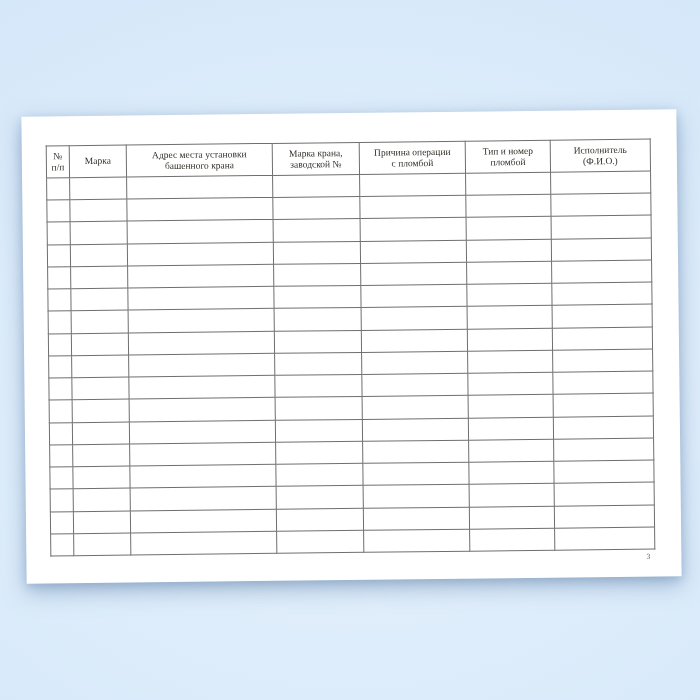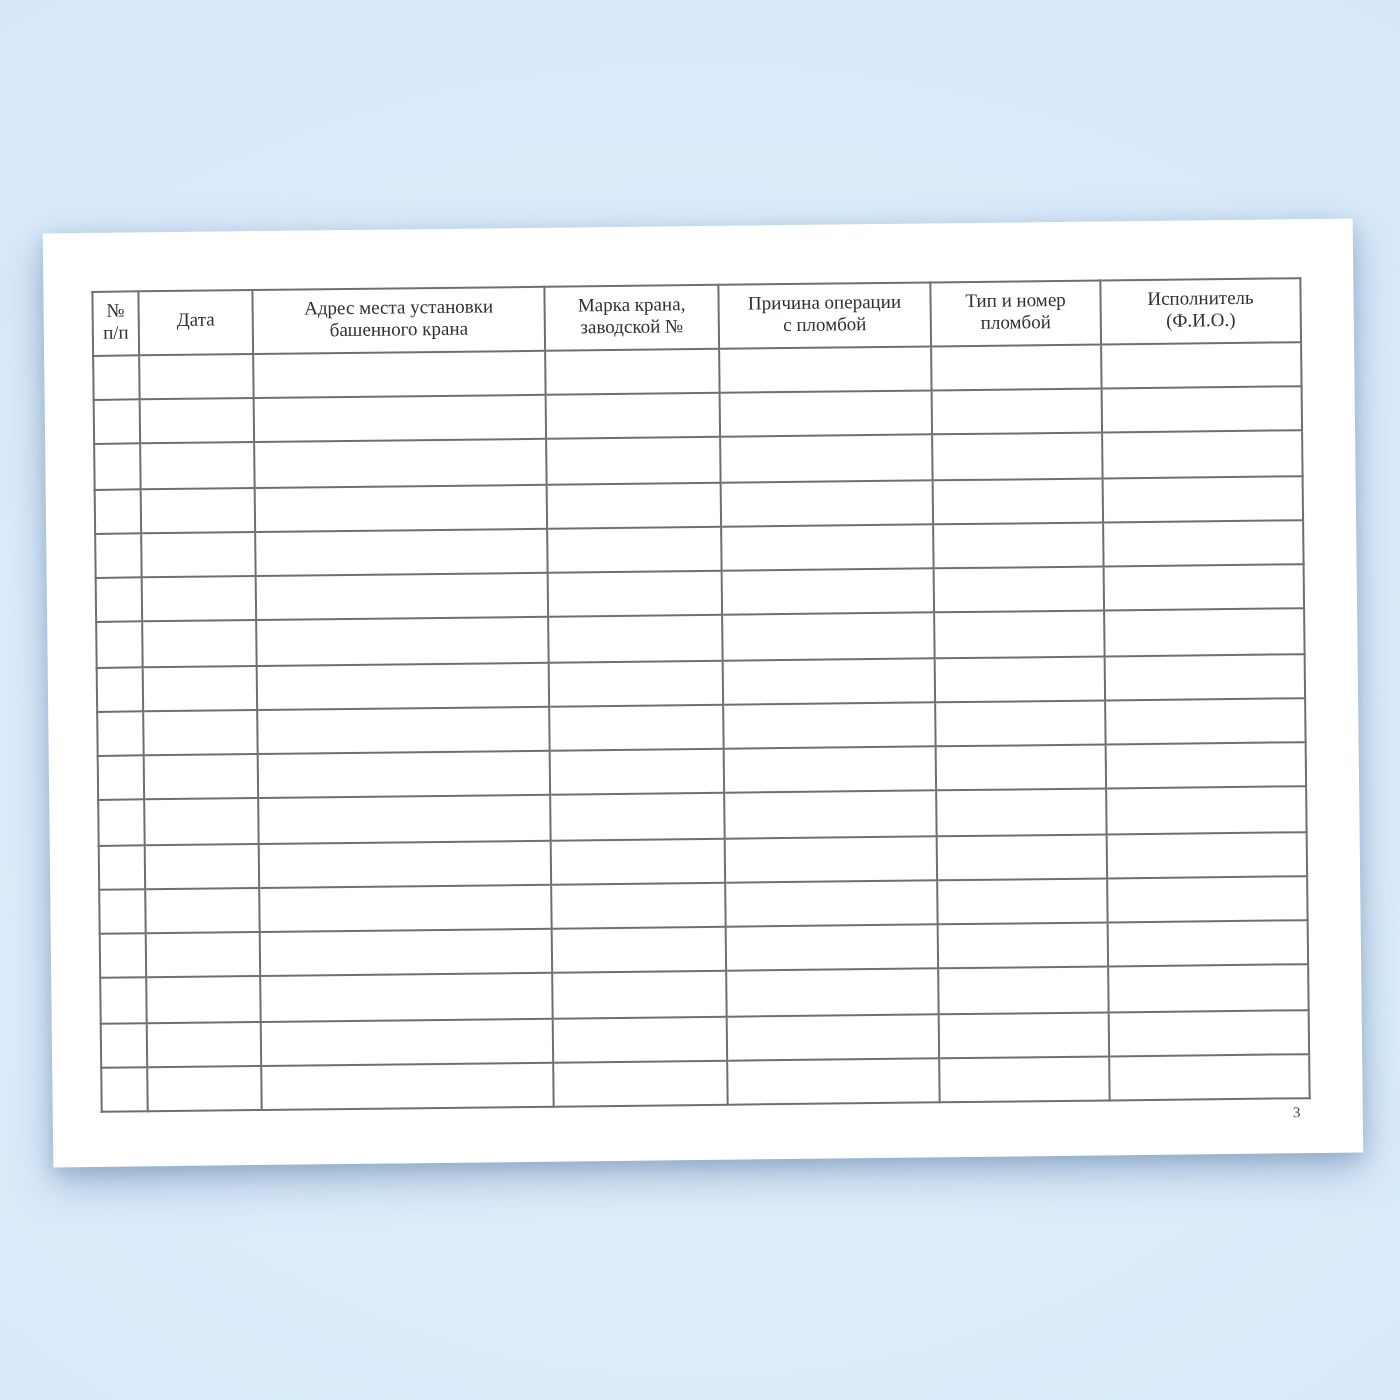--- a/index.html
+++ b/index.html
@@ -81,21 +81,21 @@
         <col style="width:146px">
         <col style="width:87px">
         <col style="width:106px">
         <col style="width:85px">
         <col style="width:100px">
       </colgroup>
       <thead>
         <tr>
           <th>№
 п/п</th>
-          <th>Дата</th>
+          <th>Марка</th>
           <th>Адрес места установки
 башенного крана</th>
           <th>Марка крана,
 заводской №</th>
           <th>Причина операции
 с пломбой</th>
           <th>Тип и номер
 пломбой</th>
           <th>Исполнитель
 (Ф.И.О.)</th>

